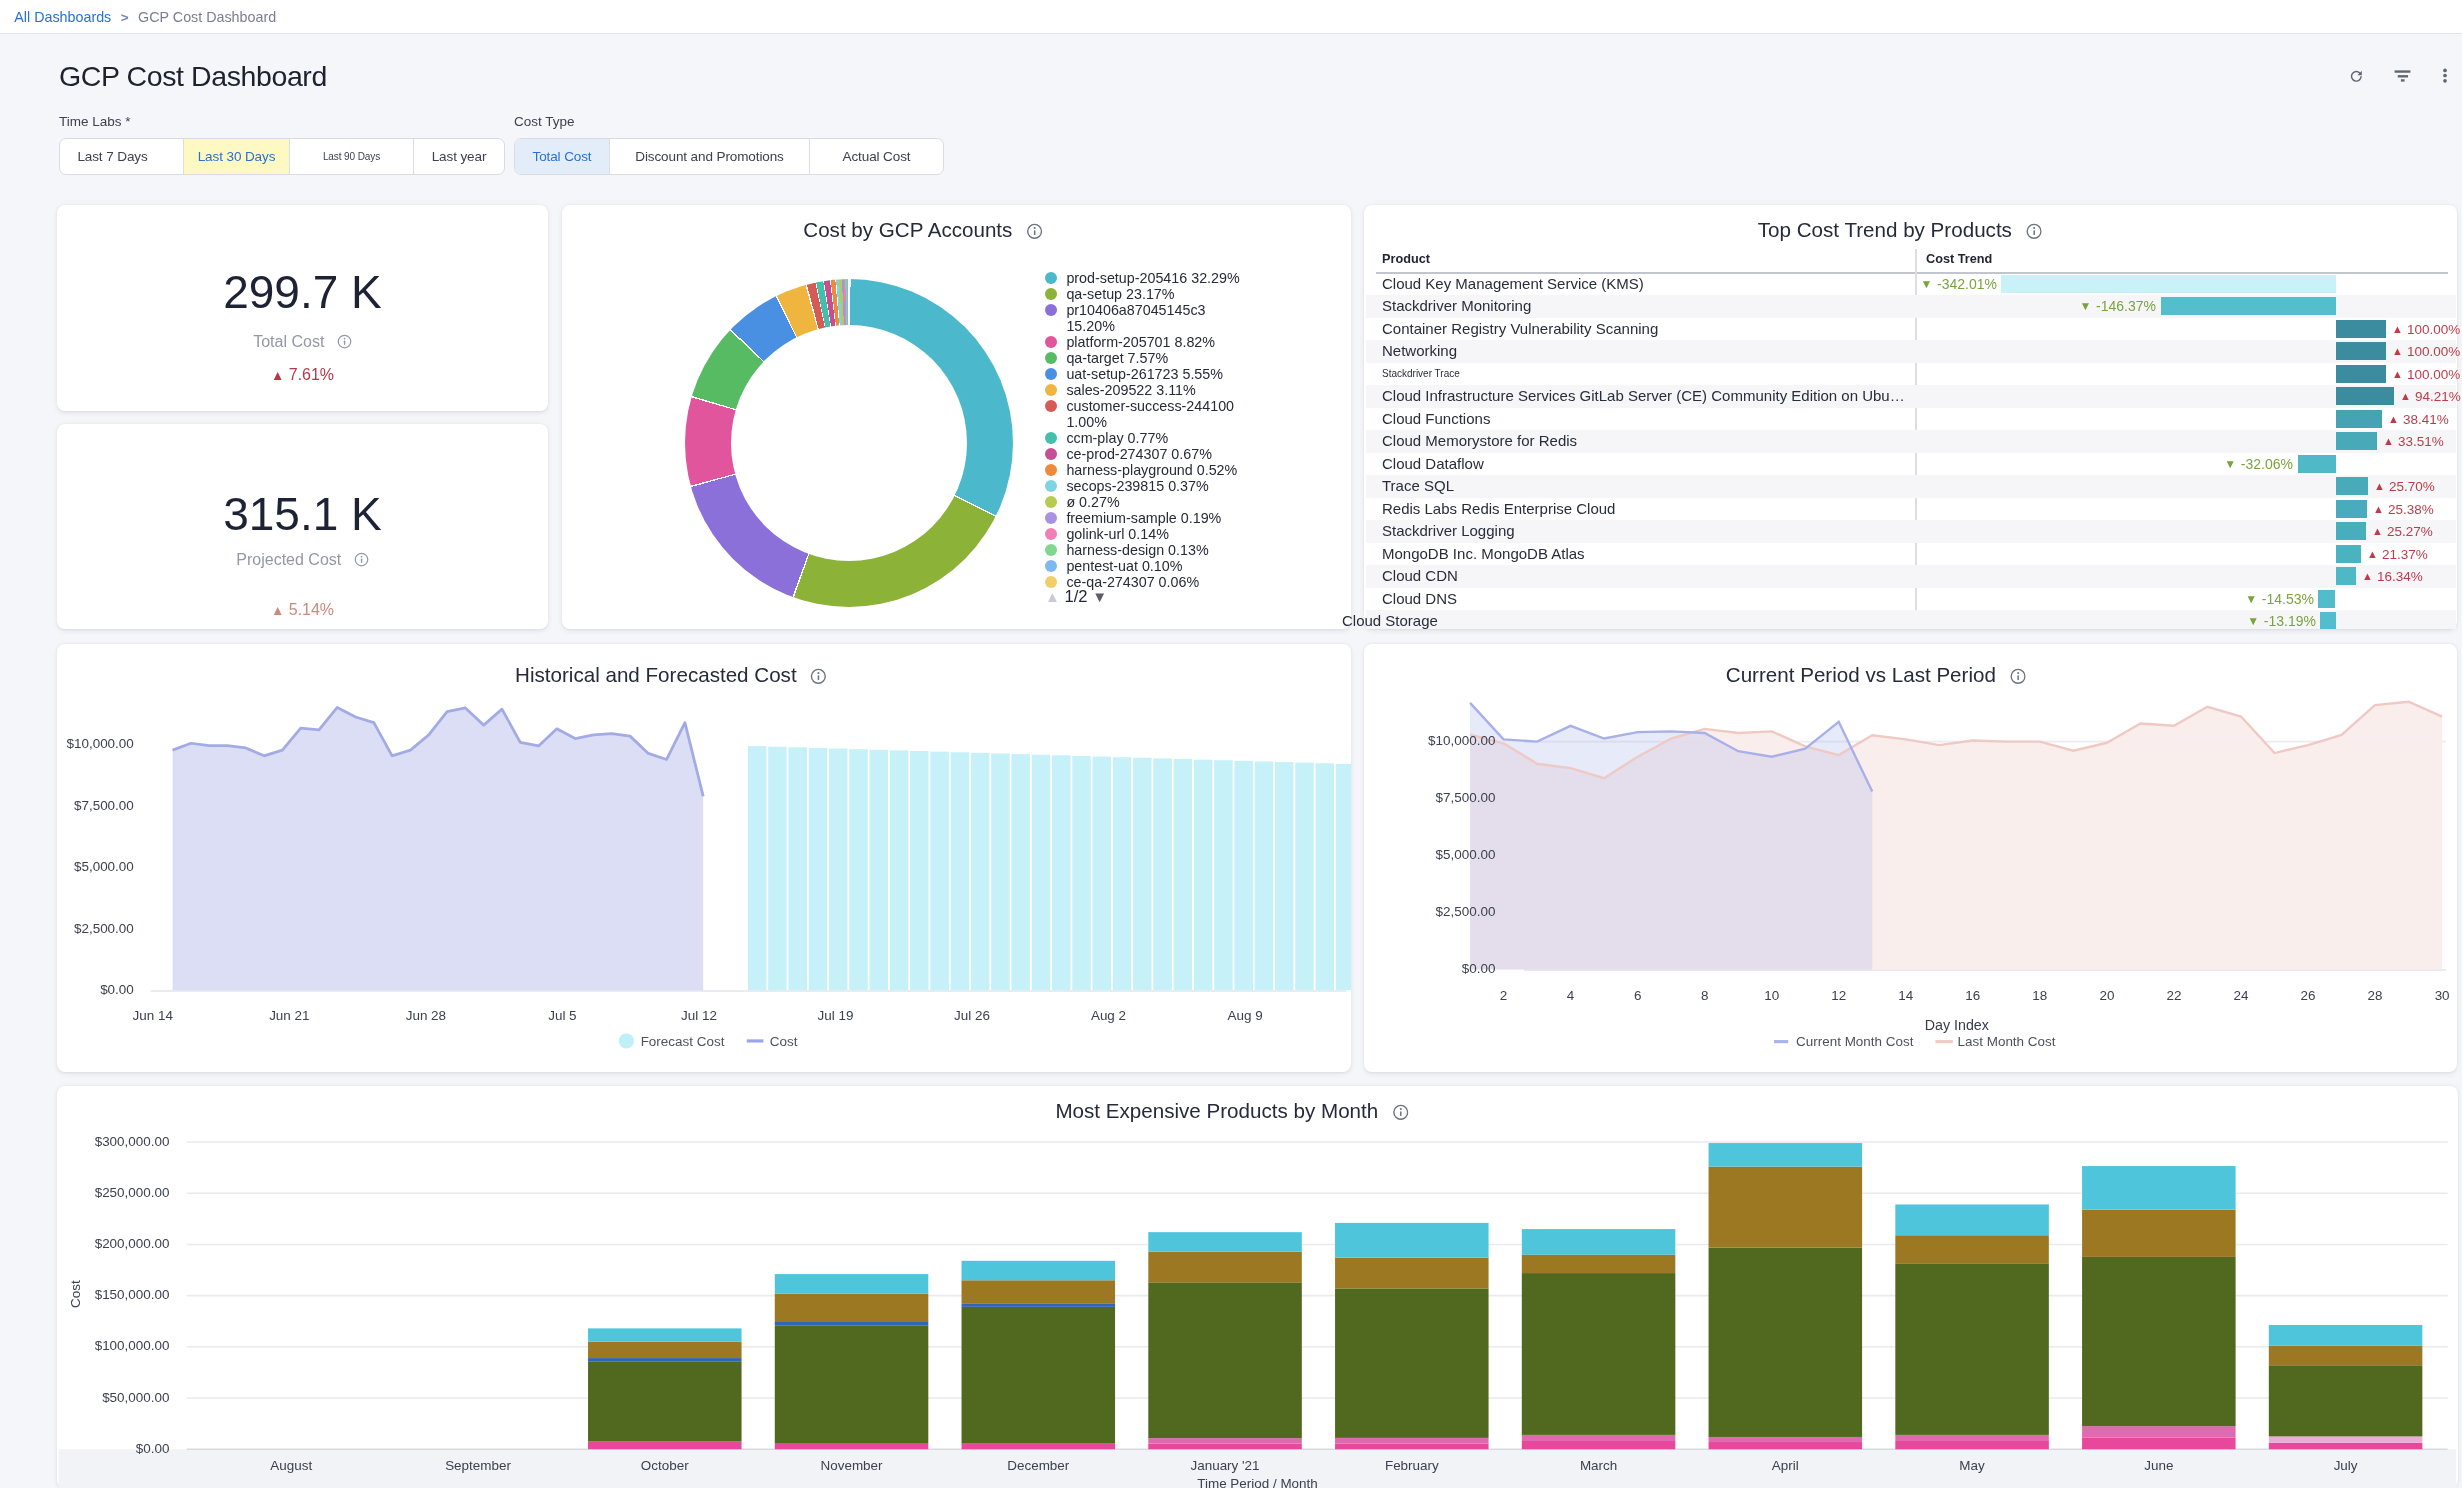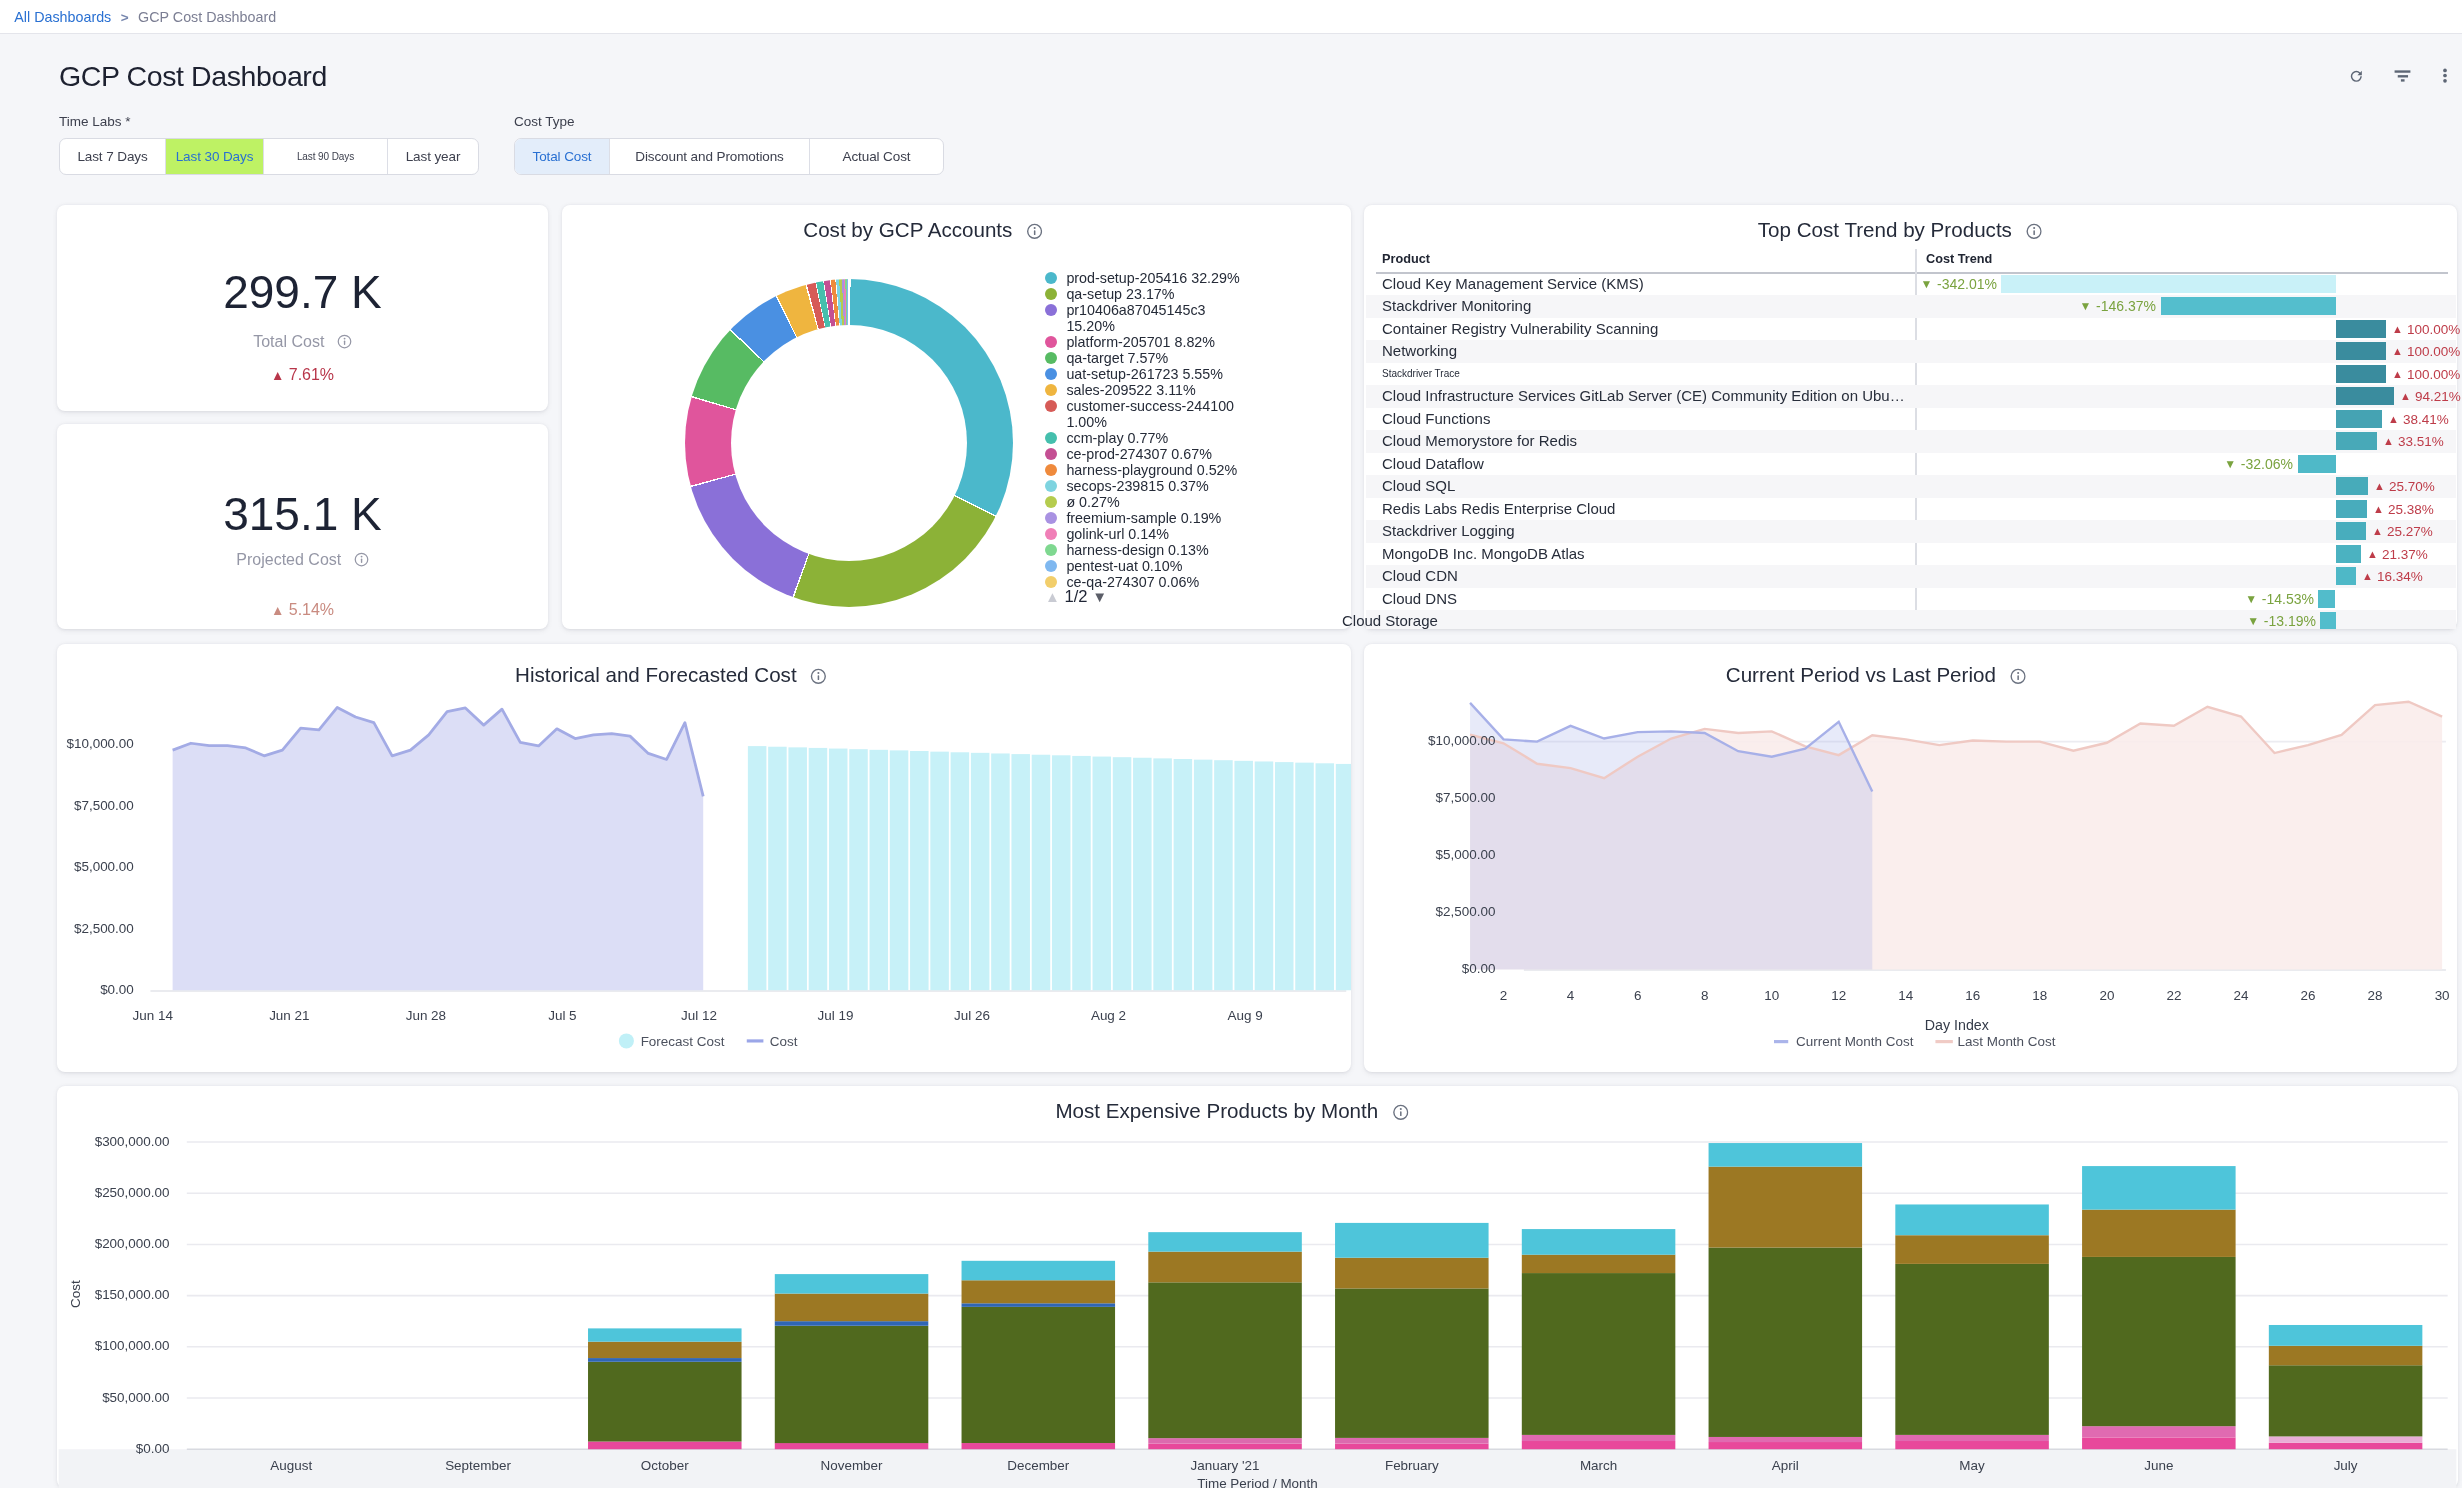--- a/index.html
+++ b/index.html
@@ -33,21 +33,21 @@
   <circle cx="5" cy="3" r="2.3"></circle>
     <circle cx="5" cy="9.4" r="2.3"></circle>
     <circle cx="5" cy="16" r="2.3"></circle>
   </svg>
 
 <div class="abs" style="left:59px;top:114px;font-size:13.5px;color:#3d404e;">Time Labs *</div>
 <div class="abs" style="left:514px;top:114px;font-size:13.5px;color:#3d404e;">Cost Type</div>
 
 <div class="abs" style="left:59px;top:138px;height:37px;display:flex;background:#fff;border:1.6px solid #d9dbe3;border-radius:7.1px;overflow:hidden;">
     <div style="width:105px;color:#3d404e;display:flex;align-items:center;justify-content:center;font-size:13.5px;letter-spacing:-0.1px;">Last 7 Days</div>
-    <div style="width:98px;border-left:1.6px solid #dcdee6;background:#bef264;color:#2970d2;display:flex;align-items:center;justify-content:center;font-size:13.5px;letter-spacing:-0.1px;">Last 30 Days</div>
+    <div style="width:106px;border-left:1.6px solid #dcdee6;background:#fef9c3;color:#2970d2;display:flex;align-items:center;justify-content:center;font-size:13.5px;letter-spacing:-0.1px;margin-left:18px;">Last 30 Days</div>
     <div style="width:124px;border-left:1.6px solid #dcdee6;color:#3d404e;display:flex;align-items:center;justify-content:center;font-size:10px;letter-spacing:-0.1px;">Last 90 Days</div>
     <div style="width:91px;border-left:1.6px solid #dcdee6;color:#3d404e;display:flex;align-items:center;justify-content:center;font-size:13.5px;letter-spacing:-0.1px;">Last year</div>
   </div>
 <div class="abs" style="left:514px;top:138px;height:37px;display:flex;background:#fff;border:1.6px solid #d9dbe3;border-radius:7.1px;overflow:hidden;">
     <div style="width:94px;background:#e3edfa;color:#2970d2;display:flex;align-items:center;justify-content:center;font-size:13.5px;letter-spacing:-0.1px;">Total Cost</div>
     <div style="width:200px;border-left:1.6px solid #dcdee6;color:#3d404e;display:flex;align-items:center;justify-content:center;font-size:13.5px;letter-spacing:-0.1px;">Discount and Promotions</div>
     <div style="width:134px;border-left:1.6px solid #dcdee6;color:#3d404e;display:flex;align-items:center;justify-content:center;font-size:13.5px;letter-spacing:-0.1px;">Actual Cost</div>
   </div>
 <div class="card" style="left:57px;top:205px;width:491px;height:206px;">
     <div class="abs" style="left:0;top:60px;width:100%;text-align:center;font-size:46px;color:#1d2334;">299.7 K</div>
@@ -131,21 +131,21 @@
 <div class="abs" style="left:2336px;top:410px;width:46px;height:18px;background:#45a3b3;"></div>
 <div class="abs" style="left:2388px;top:408px;height:22.5px;display:flex;align-items:center;font-size:13.5px;color:#be3c49;white-space:nowrap;"><span style="font-size:11px;margin-right:4px;">▲</span>38.41%</div>
 <div class="abs" style="left:1366px;top:430px;width:1090px;height:22.5px;background:#f6f6f8;"></div>
 <div class="abs" style="left:1382px;top:430px;width:523px;height:22.5px;display:block;line-height:22.5px;font-size:15px;color:#272d3a;white-space:nowrap;overflow:hidden;text-overflow:ellipsis;">Cloud Memorystore for Redis</div>
 <div class="abs" style="left:2336px;top:432px;width:41px;height:18px;background:#48a9b8;"></div>
 <div class="abs" style="left:2383px;top:430px;height:22.5px;display:flex;align-items:center;font-size:13.5px;color:#be3c49;white-space:nowrap;"><span style="font-size:11px;margin-right:4px;">▲</span>33.51%</div>
 <div class="abs" style="left:1382px;top:453px;width:523px;height:22.5px;display:block;line-height:22.5px;font-size:15px;color:#272d3a;white-space:nowrap;overflow:hidden;text-overflow:ellipsis;">Cloud Dataflow</div>
 <div class="abs" style="left:2298px;top:455px;width:38px;height:18px;background:#4fb9c8;"></div>
 <div class="abs" style="left:2131px;top:453px;width:162px;height:22.5px;display:flex;align-items:center;justify-content:flex-end;font-size:14px;color:#7aa33f;white-space:nowrap;"><span style="font-size:12px;">▼</span><span style="width:4.8px;"></span>-32.06%</div>
 <div class="abs" style="left:1366px;top:475px;width:1090px;height:22.5px;background:#f6f6f8;"></div>
-<div class="abs" style="left:1382px;top:475px;width:523px;height:22.5px;display:block;line-height:22.5px;font-size:15px;color:#272d3a;white-space:nowrap;overflow:hidden;text-overflow:ellipsis;">Cloud SQL</div>
+<div class="abs" style="left:1382px;top:475px;width:523px;height:22.5px;display:block;line-height:22.5px;font-size:15px;color:#272d3a;white-space:nowrap;overflow:hidden;text-overflow:ellipsis;">Trace SQL</div>
 <div class="abs" style="left:2336px;top:477px;width:32px;height:18px;background:#47abba;"></div>
 <div class="abs" style="left:2374px;top:475px;height:22.5px;display:flex;align-items:center;font-size:13.5px;color:#be3c49;white-space:nowrap;"><span style="font-size:11px;margin-right:4px;">▲</span>25.70%</div>
 <div class="abs" style="left:1382px;top:498px;width:523px;height:22.5px;display:block;line-height:22.5px;font-size:15px;color:#272d3a;white-space:nowrap;overflow:hidden;text-overflow:ellipsis;">Redis Labs Redis Enterprise Cloud</div>
 <div class="abs" style="left:2336px;top:500px;width:31px;height:18px;background:#48acbc;"></div>
 <div class="abs" style="left:2373px;top:498px;height:22.5px;display:flex;align-items:center;font-size:13.5px;color:#be3c49;white-space:nowrap;"><span style="font-size:11px;margin-right:4px;">▲</span>25.38%</div>
 <div class="abs" style="left:1366px;top:520px;width:1090px;height:22.5px;background:#f6f6f8;"></div>
 <div class="abs" style="left:1382px;top:520px;width:523px;height:22.5px;display:block;line-height:22.5px;font-size:15px;color:#272d3a;white-space:nowrap;overflow:hidden;text-overflow:ellipsis;">Stackdriver Logging</div>
 <div class="abs" style="left:2336px;top:522px;width:30px;height:18px;background:#48adbd;"></div>
 <div class="abs" style="left:2372px;top:520px;height:22.5px;display:flex;align-items:center;font-size:13.5px;color:#be3c49;white-space:nowrap;"><span style="font-size:11px;margin-right:4px;">▲</span>25.27%</div>
 <div class="abs" style="left:1382px;top:543px;width:523px;height:22.5px;display:block;line-height:22.5px;font-size:15px;color:#272d3a;white-space:nowrap;overflow:hidden;text-overflow:ellipsis;">MongoDB Inc. MongoDB Atlas</div>

